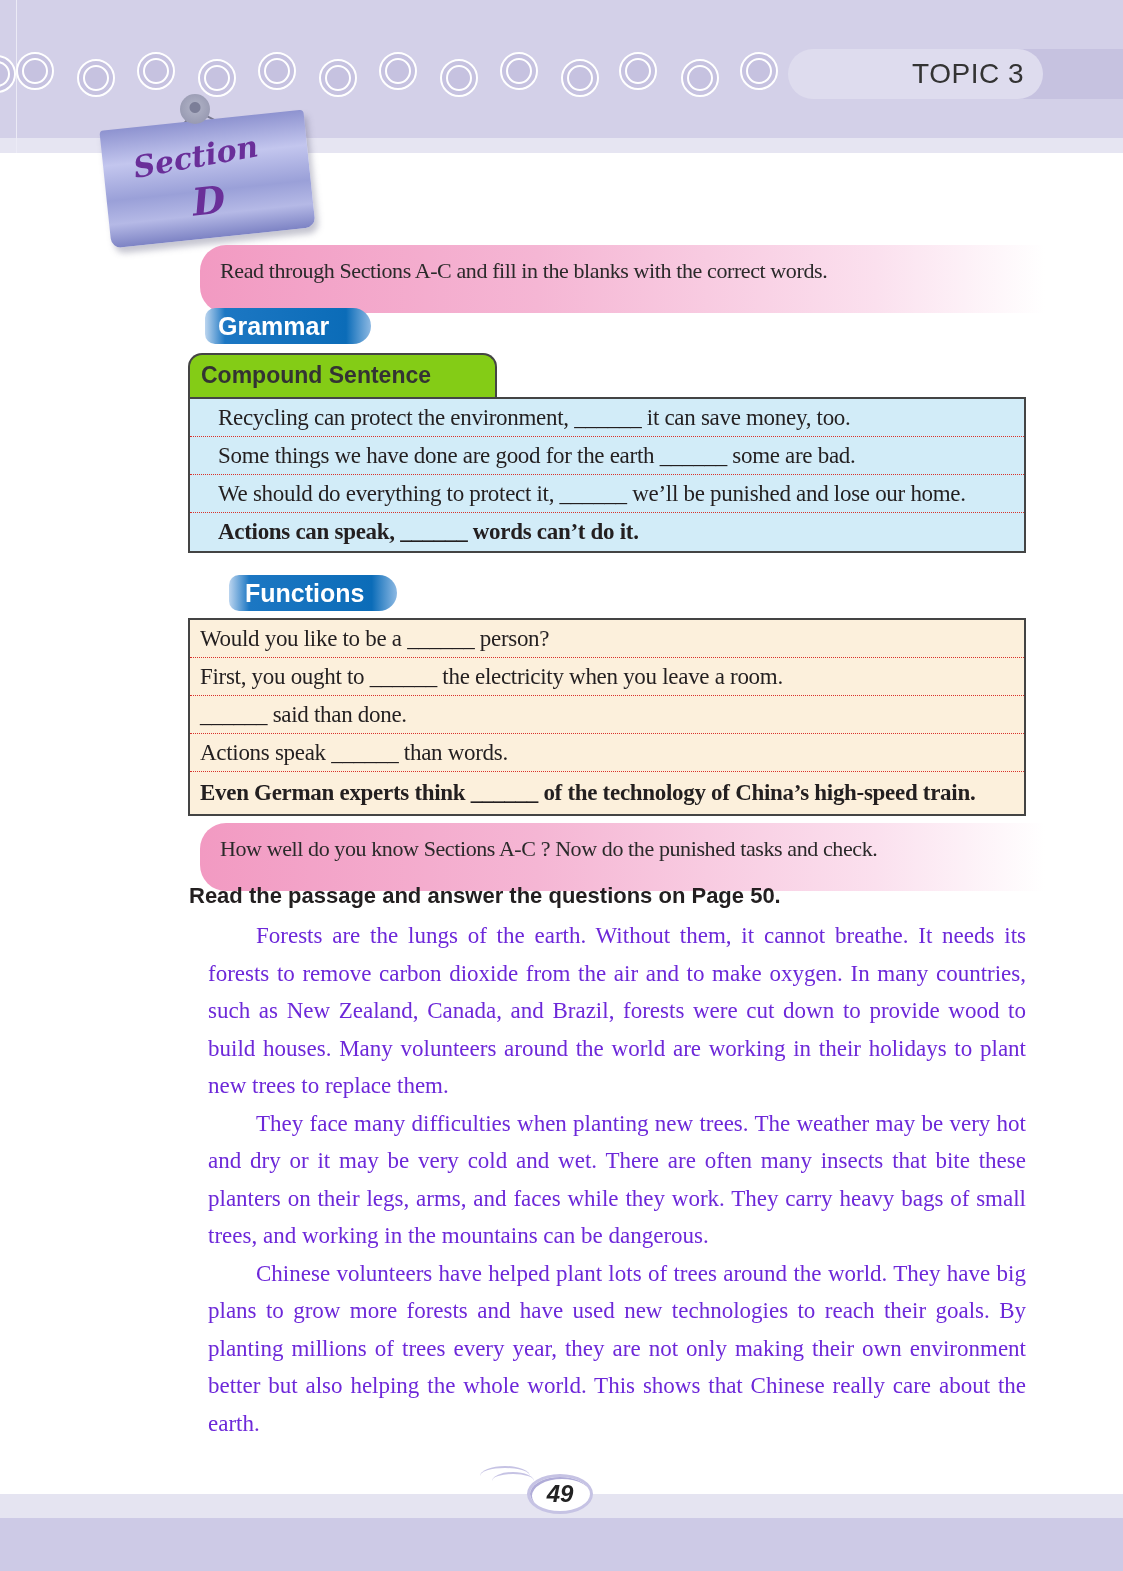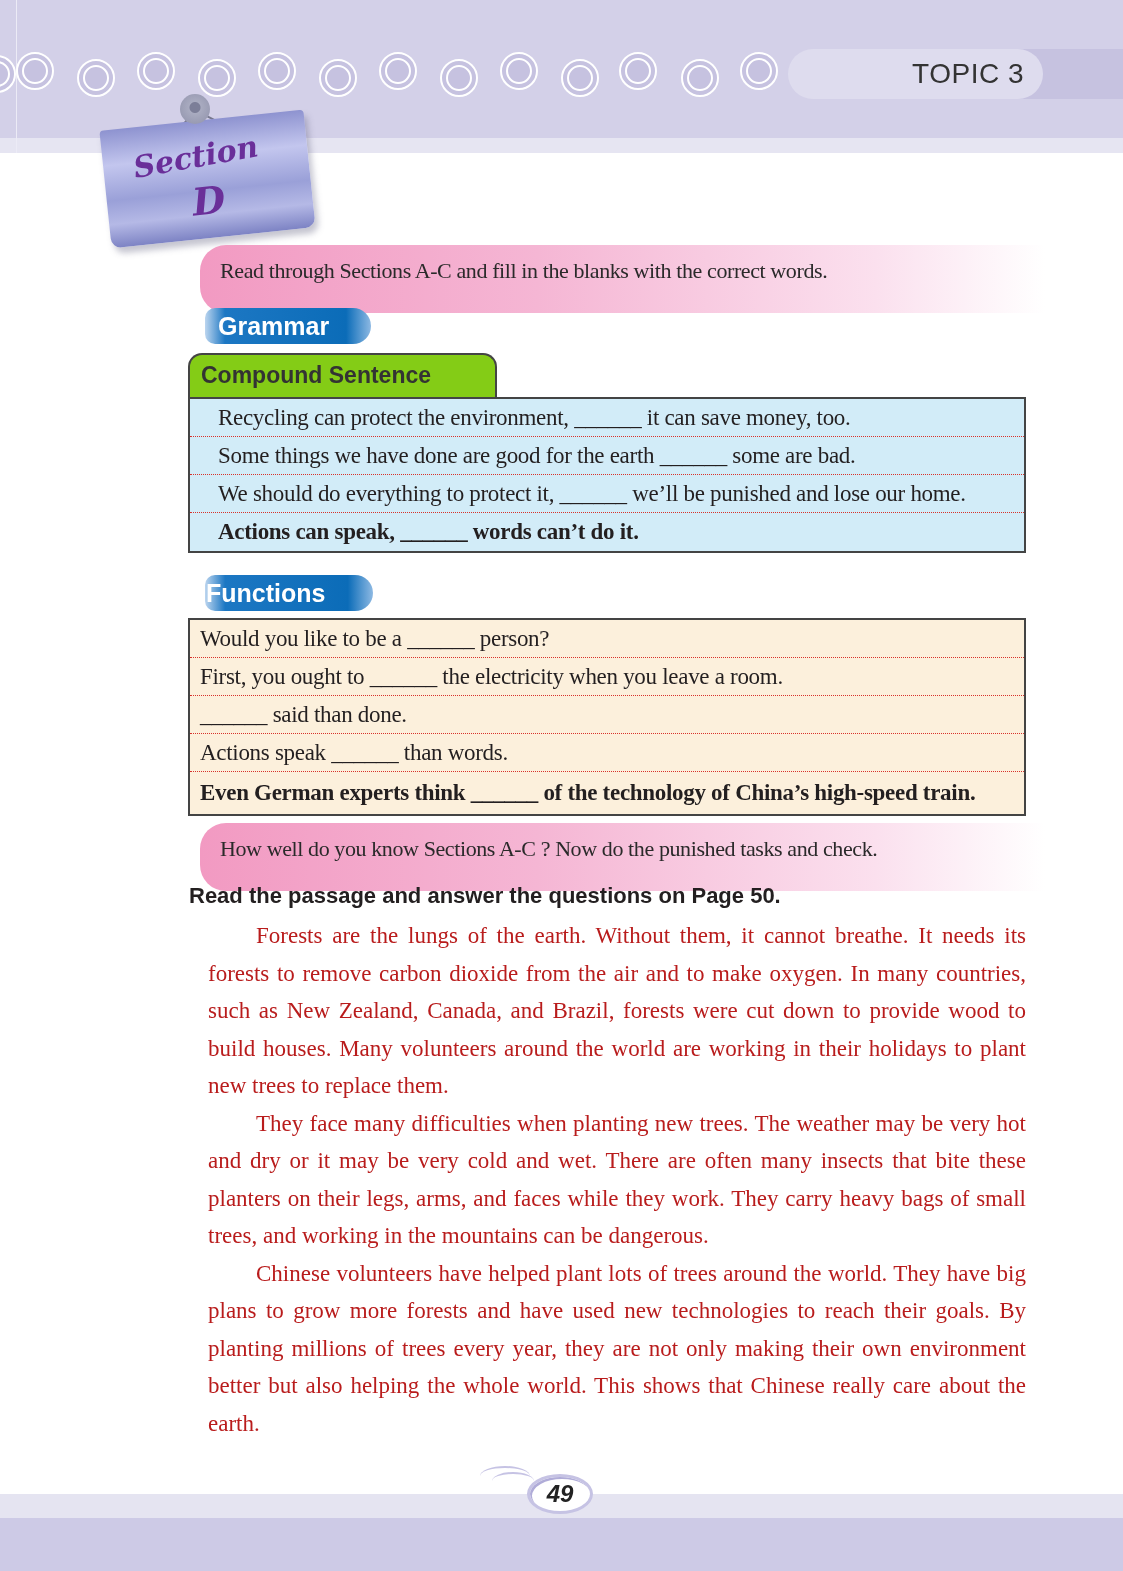--- a/index.html
+++ b/index.html
@@ -60,21 +60,21 @@
          border-bottom: 1px dotted #d8322b; }
   .row:last-child { border-bottom: none; font-weight: bold; }
   .table.blue .row { height: 38px; line-height: 38px; }
   .table.cream .row { padding-left: 10px; height: 38px; line-height: 38px; }
   .table.cream .row.tall { height: 42px; line-height: 42px; }
 
   .instruction { position: absolute; left: 189px; top: 883px; font-family: "Liberation Sans", sans-serif;
                  font-weight: bold; font-size: 22px; color: #231f20; }
 
   .passage { position: absolute; left: 208px; top: 917px; width: 818px; font-size: 23px;
-             line-height: 37.5px; text-align: justify; color: #b91c1c; }
+             line-height: 37.5px; text-align: justify; color: #6d28d9; }
   .passage p { text-indent: 48px; }
 
   
   .footer-strip { position: absolute; left: 0; top: 1494px; width: 1123px; height: 24px; background: #e5e4f1; }
   .footer-band { position: absolute; left: 0; top: 1518px; width: 1123px; height: 53px; background: #cdcae6; }
   .page-badge { position: absolute; left: 527px; top: 1474px; width: 66px; height: 40px; border-radius: 50%;
                 background: #fff; border: 3px solid #c6c3e4; box-shadow: 2px 2px 0 #b0acd8 inset; }
   .page-num { position: absolute; left: 527px; top: 1474px; width: 66px; height: 40px; line-height: 40px;
               text-align: center; font-family: "Liberation Sans", sans-serif; font-weight: bold; font-style: italic;
               font-size: 24px; color: #222; }
@@ -122,21 +122,21 @@
 
 <div class="blue-label" style="top:308px;width:166px;">Grammar</div>
 <div class="tab-head">Compound Sentence</div>
 <div class="table blue">
   <div class="row">Recycling can protect the environment, ______ it can save money, too.</div>
   <div class="row">Some things we have done are good for the earth ______ some are bad.</div>
   <div class="row">We should do everything to protect it, ______ we’ll be punished and lose our home.</div>
   <div class="row">Actions can speak, ______ words can’t do it.</div>
 </div>
 
-<div class="blue-label" style="top:575px;width:168px;padding-left:1px;">Functions</div>
+<div class="blue-label" style="top:575px;width:168px;padding-left:16px;margin-left:24px;">Functions</div>
 <div class="table cream">
   <div class="row">Would you like to be a ______ person?</div>
   <div class="row">First, you ought to ______ the electricity when you leave a room.</div>
   <div class="row">______ said than done.</div>
   <div class="row">Actions speak ______ than words.</div>
   <div class="row tall">Even German experts think ______ of the technology of China’s high-speed train.</div>
 </div>
 
 <div class="pink-bar" style="top:823px;">How well do you know Sections A-C ? Now do the punished tasks and check.</div>
 

